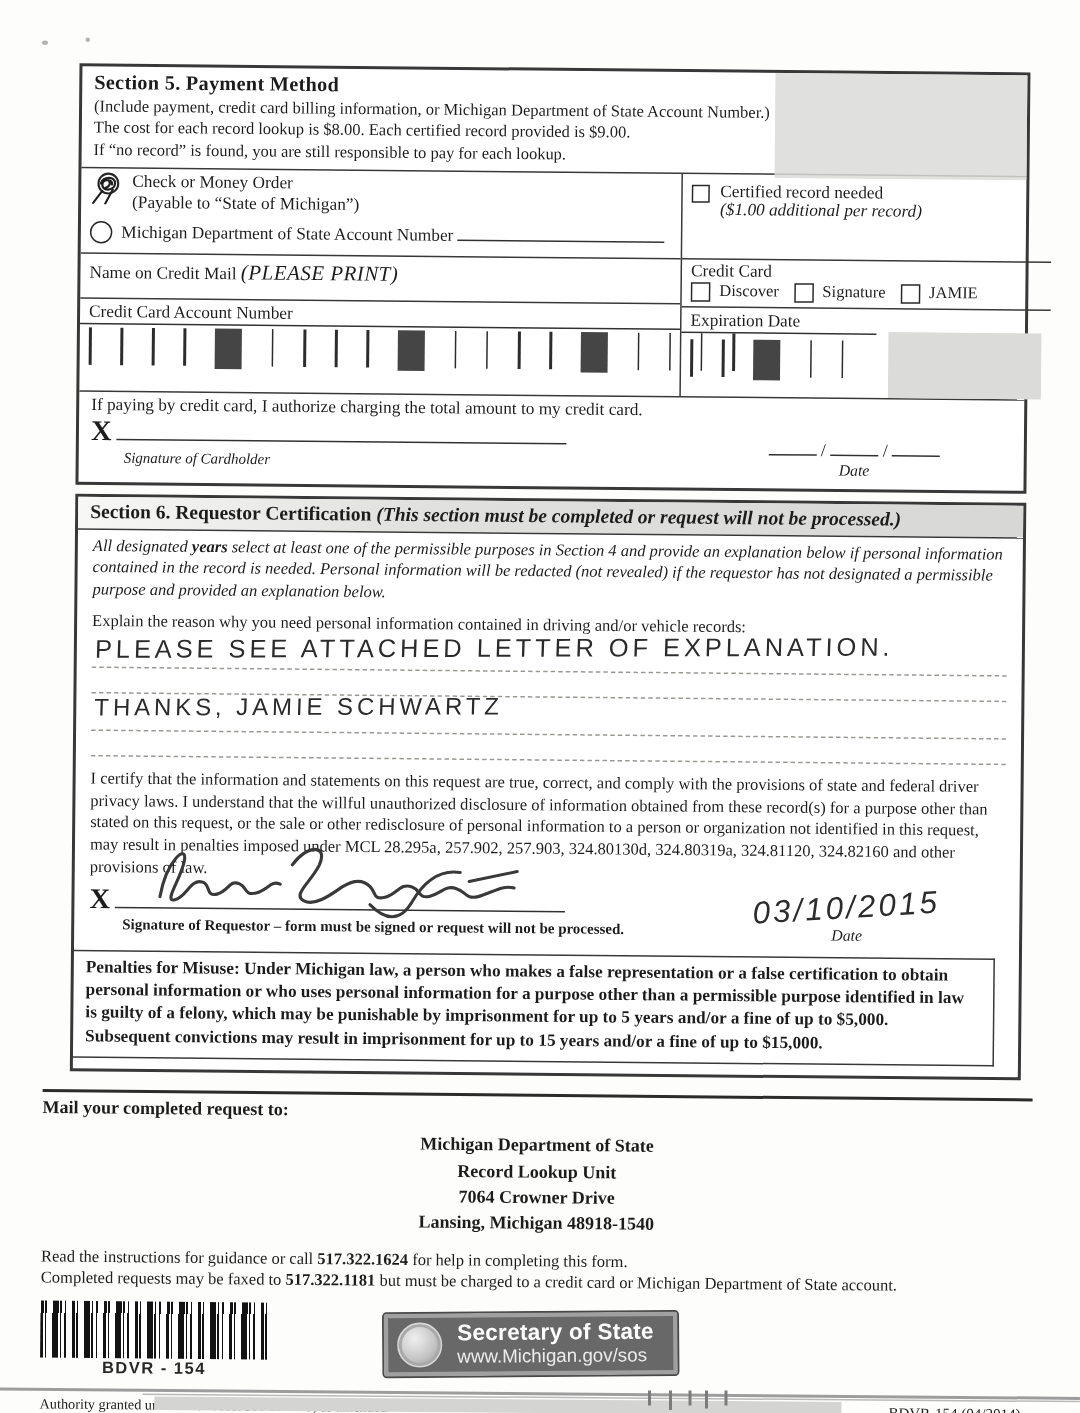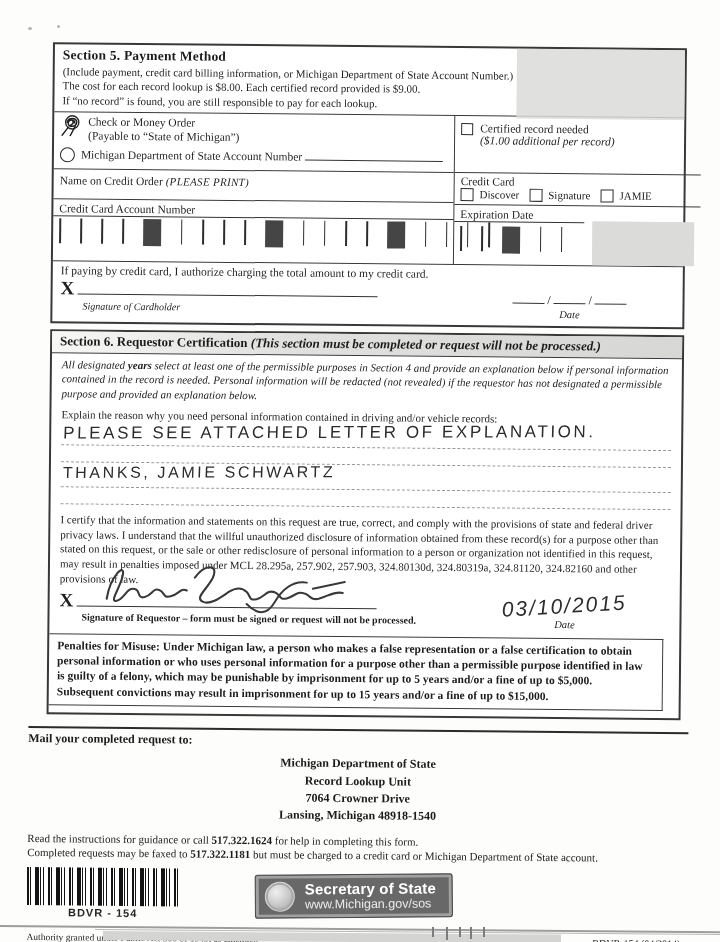--- a/index.html
+++ b/index.html
@@ -40,21 +40,21 @@
   .blank { display:inline-block; border-bottom:1.2px solid #333; height:12px; vertical-align:baseline; }
   .w140 { width:138px; }
   .w300 { width:300px; }
   .w34 { width:32px; }
 
   .certified { height:56px; display:flex; gap:7px; font-size:11.5px; padding-top:6px; }
   .cb { width:12px; height:12px; border:1.4px solid #2b2b2b; background:#fff; display:inline-block; flex:none; margin-top:1px; }
   .ital { font-style:italic; }
 
   .namerow { height:30px; font-size:11.5px; padding-top:5px; }
-  .pp { font-style:italic; font-size:11px; letter-spacing:.3px; }
+  .pp { font-style:italic; font-size:14px; letter-spacing:.3px; }
   .cardtype { height:32px; padding-top:2px; font-size:11.5px; }
   .brands { display:flex; align-items:center; gap:4px; font-size:11px; margin-top:1px; }
   .brands .cb { margin:0 2px 0 0; width:13px; height:13px; }
   .brands .bname { margin-right:6px; }
 
   .ccnumrow { height:62px; }
   .cc-label { font-size:11.5px; border-bottom:1.2px solid #333; padding-bottom:1px; margin:0 -6px 0 -6px; padding-left:6px; }
   .ticks { display:flex; align-items:flex-start; margin-top:2px; height:30px; }
   .tick { width:1.6px; height:25px; background:#2e2e2e; margin-right:19.5px; flex:none; }
   .tsep { width:18px; height:27px; background:#474747; margin-right:19.5px; flex:none; }
@@ -170,21 +170,21 @@
             </div>
             <div class="opt">
               <span class="radio"></span>
               <span>
                 <span>Michigan Department of State Account Number</span>
                 <span class="blank w140"></span>
               </span>
             </div>
           </div>
           <div class="cell namerow">
-            <span>Name on Credit Order</span>
+            <span>Name on Credit Mail</span>
             <span class="pp">(PLEASE PRINT)</span>
           </div>
           <div class="cell ccnumrow">
             <div class="cc-label">Credit Card Account Number</div>
             <div class="ticks">
               <span class="tick"></span>
                 <span class="tick"></span>
                 <span class="tick"></span>
                 <span class="tick"></span>
               <span class="tsep"></span>

